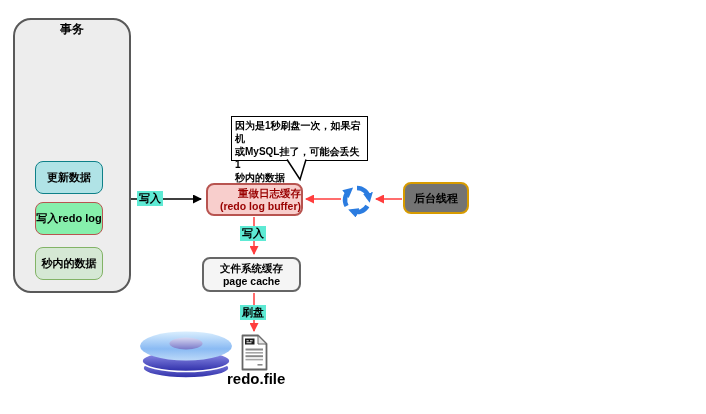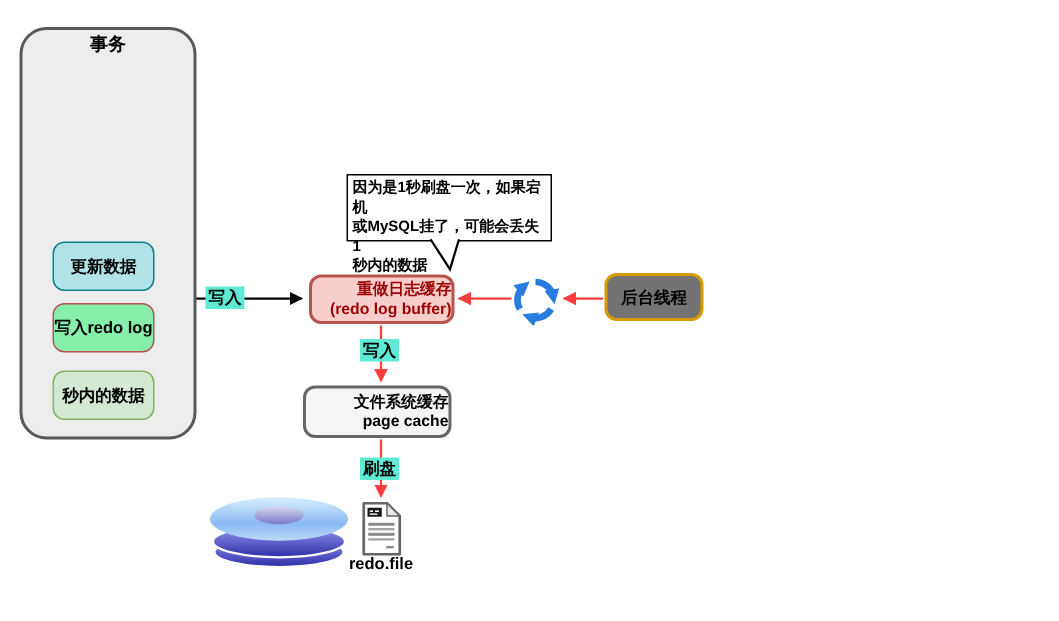--- a/index.html
+++ b/index.html
@@ -65,38 +65,38 @@
   }
 
   .desc {
     left: 403px; top: 224px; width: 302px;
     font-size: 11px; font-weight: bold; color: #000; line-height: 15px;
   }
 
   .cache-box {
     left: 202px; top: 257px; width: 99px; height: 35px;
     background: #f5f5f5; border: 2px solid #666666; border-radius: 8px;
-    display: flex; flex-direction: column; align-items: flex-end; justify-content: center;
+    display: flex; flex-direction: column; align-items: center; justify-content: center;
     font-size: 10.5px; font-weight: bold; color: #000; line-height: 13px;
     text-align: center;
   }
 
   .edge-label {
     position: absolute; z-index: 3;
     background: #5eead4; padding: 0 2px;
     font-size: 11px; font-weight: bold; color: #000;
   }
 
   .refresh-icon { left: 340px; top: 183px; z-index: 2; }
   .disk-icon { left: 138px; top: 329px; z-index: 2; }
   .file-icon { left: 241px; top: 334px; z-index: 2; }
 
   .caption {
     position: absolute; z-index: 2;
-    font-size: 11px; font-weight: bold; color: #000; text-align: center;
+    font-size: 15px; font-weight: bold; color: #000; text-align: center;
   }
   .label-disk { left: 138px; top: 384px; width: 96px; }
   .label-file { left: 227px; top: 370px; width: 54px; }
 </style>
 </head>
 <body>
 
 <div class="page">
 
   <svg class="layer" width="706" height="414">

